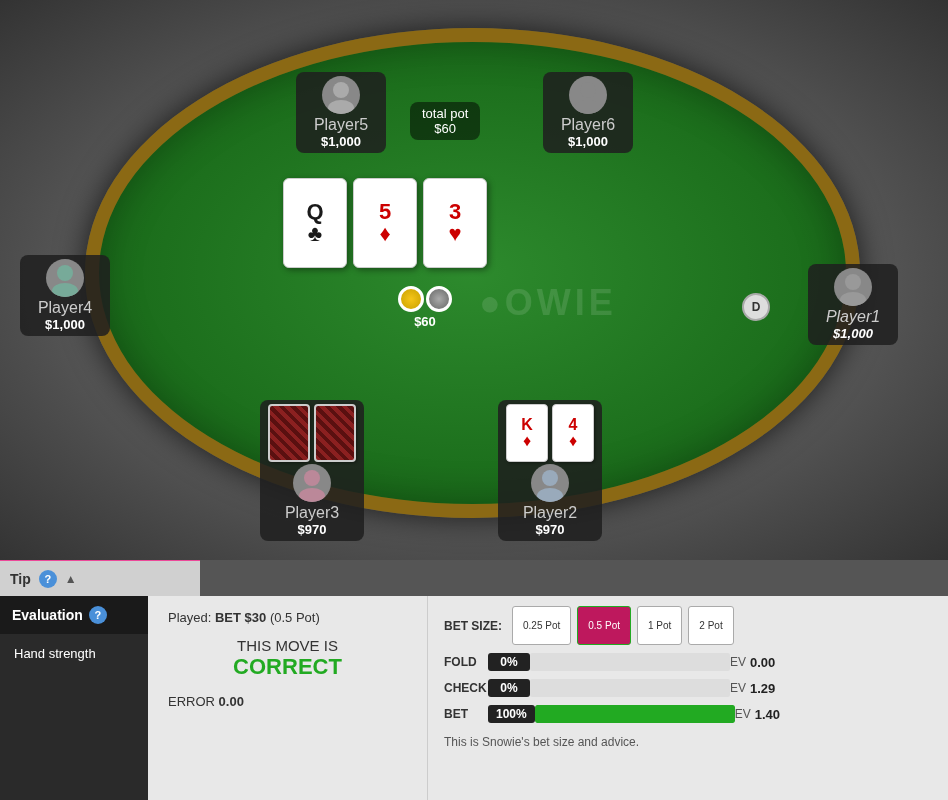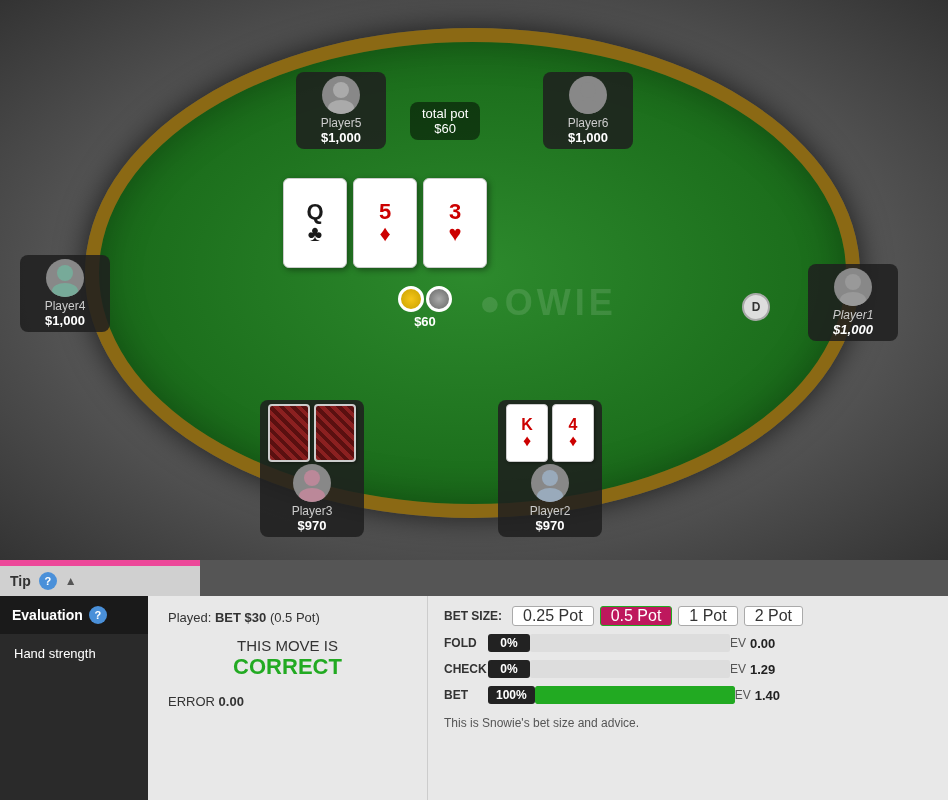--- a/index.html
+++ b/index.html
@@ -131,21 +131,21 @@
       position: absolute;
       background: rgba(30,30,30,0.85);
       border-radius: 8px;
       color: white;
       text-align: center;
       padding: 4px 8px;
       z-index: 15;
       min-width: 90px;
     }
     .player-box .player-name {
-      font-size: 12px;
+      font-size: 16px;
       color: #ccc;
     }
     .player-box .player-stack {
       font-size: 13px;
       font-weight: bold;
       color: white;
     }
     .player-avatar {
       width: 38px;
       height: 38px;
@@ -251,21 +251,21 @@
       top: 560px;
       left: 0;
       width: 200px;
       height: 36px;
       background: #d0d0d0;
       display: flex;
       align-items: center;
       padding: 0 10px;
       gap: 8px;
       z-index: 30;
-      border-top: 6px solid #ec4899;
+      border-top: 1px solid #ec4899;
     }
     .tip-label {
       font-size: 14px;
       font-weight: bold;
       color: #333;
     }
     .help-icon {
       width: 18px;
       height: 18px;
       border-radius: 50%;
@@ -358,25 +358,25 @@
       align-items: center;
       gap: 6px;
     }
     .bet-size-label {
       font-size: 12px;
       font-weight: bold;
       color: #333;
       margin-right: 4px;
     }
     .bet-btn {
-      padding: 0 10px;
+      padding: 13px 10px;
       border: 1px solid #aaa;
       background: white;
       border-radius: 3px;
-      font-size: 16px;
+      font-size: 10px;
       cursor: pointer;
       color: #333;
     }
     .bet-btn.active {
       background: #be185d;
       color: white;
       border-color: #22aa22;
     }
 
     

